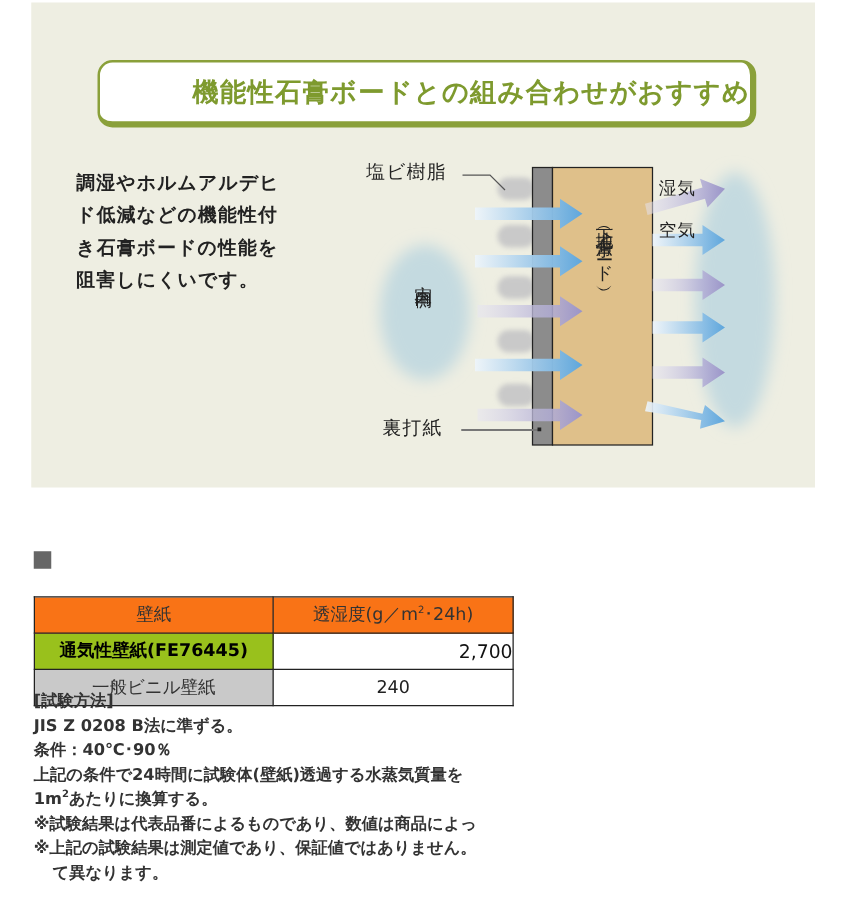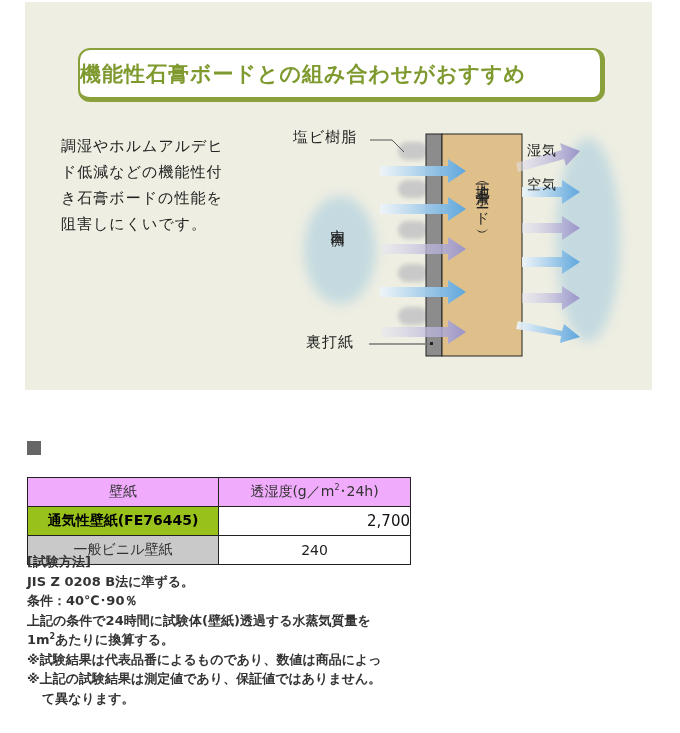--- a/index.html
+++ b/index.html
@@ -1,33 +1,33 @@
 <!DOCTYPE html>
 <html><head>
 <meta charset="utf-8">
 <style>
   html, body { margin:0; padding:0; background:#ffffff; }
   body { width:680px; height:733px; position:relative; overflow:hidden;
          font-family:"DejaVu Sans","Liberation Sans",sans-serif; color:#222; }
   .panel { position:absolute; left:25px; top:2px; width:627px; height:388px; background:#eeeee2; }
   .title-box { position:absolute; left:78px; top:48px; width:520px; height:47px;
                background:#ffffff; border:2px solid #8aa03a; border-right-width:5px; border-bottom-width:5px;
-               border-radius:12px; box-sizing:content-box; display:flex; align-items:center; justify-content:flex-start; }
+               border-radius:12px; box-sizing:content-box; display:flex; align-items:center; justify-content:flex-end; }
   .title-box span { color:#7e9a2e; font-size:21px; letter-spacing:1px; font-weight:bold; }
   .intro { position:absolute; left:61px; top:133px; width:210px; font-size:15px; line-height:26px;
-           color:#222; font-weight:normal; letter-spacing:1px; }
+           color:#222; font-weight:bold; letter-spacing:1px; }
   .diagram { position:absolute; left:0; top:0; width:680px; height:390px; }
   .lbl { position:absolute; font-size:15px; color:#222; letter-spacing:1px; }
   .vlbl { position:absolute; font-size:14px; color:#222; writing-mode:vertical-rl; letter-spacing:2px; }
   .section-title { position:absolute; left:27px; top:441px; font-size:18px; color:#222; display:flex; align-items:center; }
   .section-title .sq { width:14px; height:14px; background:#666; margin-right:10px; display:inline-block; }
   table.data { position:absolute; left:27px; top:477px; border-collapse:collapse; width:384px; font-size:14px; }
   table.data td { border:1px solid #222; height:28px; text-align:center; padding:0; }
   table.data td.c1 { width:190px; }
-  .hdr td { background:#f0abfc; color:#333; }
+  .hdr td { background:#f97316; color:#333; }
   .row-green td.c1 { background:#99c11c; color:#000000; font-weight:bold; }
   .row-green td.c2 { font-size:15px; color:#111;text-align:right; }
   .row-gray td.c1 { background:#c9c9c9; color:#333; }
   .notes { position:absolute; left:27px; top:552px; font-size:13px; line-height:19.5px; color:#333;font-weight:bold; }
   .notes div { white-space:nowrap; }
   .notes .indent { padding-left:15px; }
   sup { font-size:8px; vertical-align:super; line-height:0; }
 </style>
 </head>
 <body>

